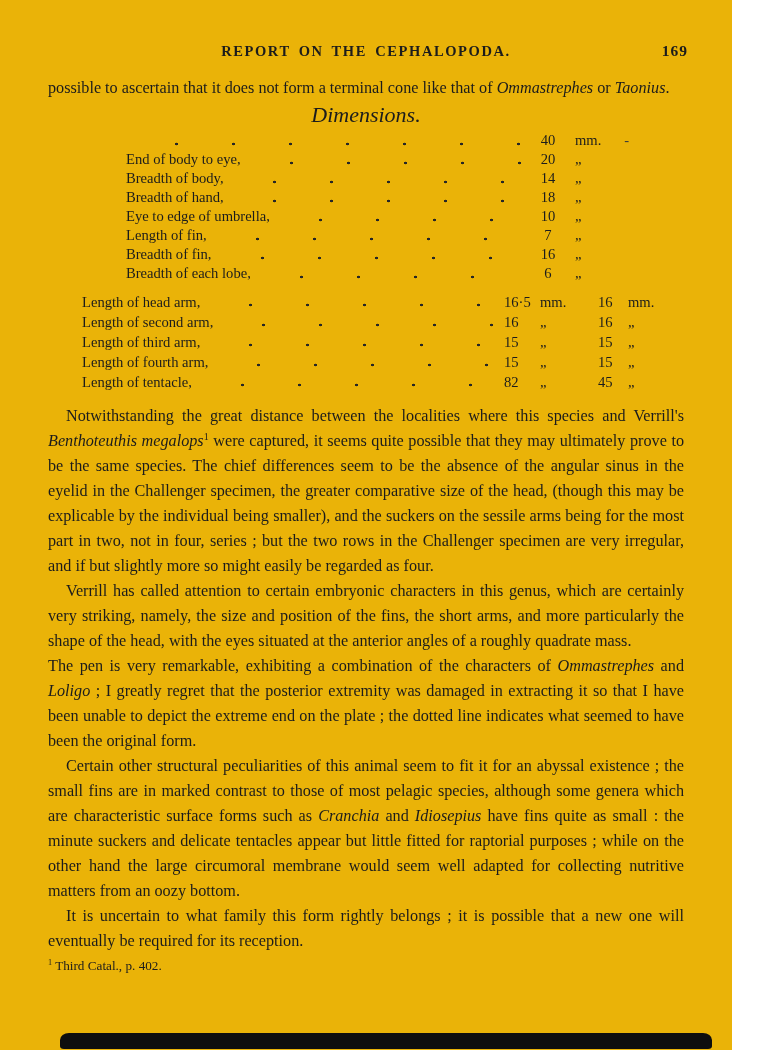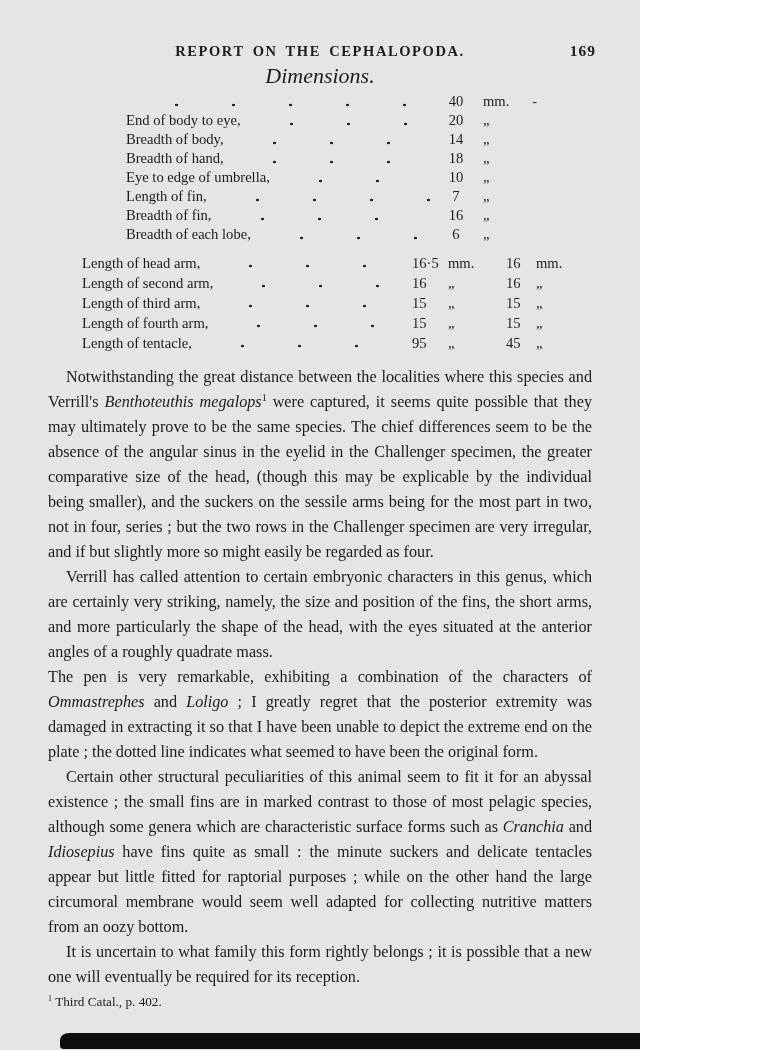--- a/index.html
+++ b/index.html
@@ -1,22 +1,22 @@
 <!DOCTYPE html>
 <html><head>
 <meta charset="utf-8">
 <style>
   html, body { margin: 0; padding: 0; background: #ffffff; }
   .page {
     position: relative;
-    width: 640px;
+    width: 732px;
     height: 1050px;
     box-sizing: border-box;
     padding: 42px 48px 0 48px;
-    background: #e5e5e5;
+    background: #eab308;
     color: #1c1c1c;
     font-family: "Liberation Serif", "DejaVu Serif", serif;
     overflow: hidden;
   }
 
   
   .running-head { position: relative; height: 20px; text-align: center; }
   .head-title {
     font-weight: bold;
     font-size: 14.5px;
@@ -110,20 +110,21 @@
 </head>
 <body>
 
 <div class="page">
 
   <div class="running-head">
     <span class="head-title">REPORT ON THE CEPHALOPODA.</span>
     <span class="page-num">169</span>
   </div>
 
+  <p class="body-par no-indent intro"><span>possible to ascertain that it does not form a terminal cone like that of </span><span class="it">Ommastrephes</span><span> or </span><span class="it">Taonius</span><span>.</span></p>
 
   <h3 class="dims-heading">Dimensions.</h3>
 
   <div class="dim-table">
 
       <div class="dim-row">
         <span class="leader"></span>
         <span class="dim-value">40</span>
         <span class="dim-unit">mm.</span>
         <span class="dim-stray">-</span>
@@ -221,21 +222,21 @@
           <span class="leader"></span>
           <span class="a-rval">15</span>
           <span class="a-runit">„</span>
           <span class="a-lval">15</span>
           <span class="a-lunit">„</span>
         </div>
 
         <div class="arms-row">
           <span class="arms-label">Length of tentacle,</span>
           <span class="leader"></span>
-          <span class="a-rval">95</span>
+          <span class="a-rval">82</span>
           <span class="a-runit">„</span>
           <span class="a-lval">45</span>
           <span class="a-lunit">„</span>
         </div>
       </div>
   </div>
 
   <p class="body-par"><span>Notwithstanding the great distance between the localities where this species and Verrill's </span><span class="it">Benthoteuthis megalops</span><sup>1</sup><span> were captured, it seems quite possible that they may ultimately prove to be the same species. The chief differences seem to be the absence of the angular sinus in the eyelid in the Challenger specimen, the greater comparative size of the head, (though this may be explicable by the individual being smaller), and the suckers on the sessile arms being for the most part in two, not in four, series ; but the two rows in the Challenger specimen are very irregular, and if but slightly more so might easily be regarded as four.</span></p>
   <p class="body-par"><span>Verrill has called attention to certain embryonic characters in this genus, which are certainly very striking, namely, the size and position of the fins, the short arms, and more particularly the shape of the head, with the eyes situated at the anterior angles of a roughly quadrate mass.</span></p>
   <p class="body-par no-indent"><span>The pen is very remarkable, exhibiting a combination of the characters of </span><span class="it">Ommastrephes</span><span> and </span><span class="it">Loligo</span><span> ; I greatly regret that the posterior extremity was damaged in extracting it so that I have been unable to depict the extreme end on the plate ; the dotted line indicates what seemed to have been the original form.</span></p>

